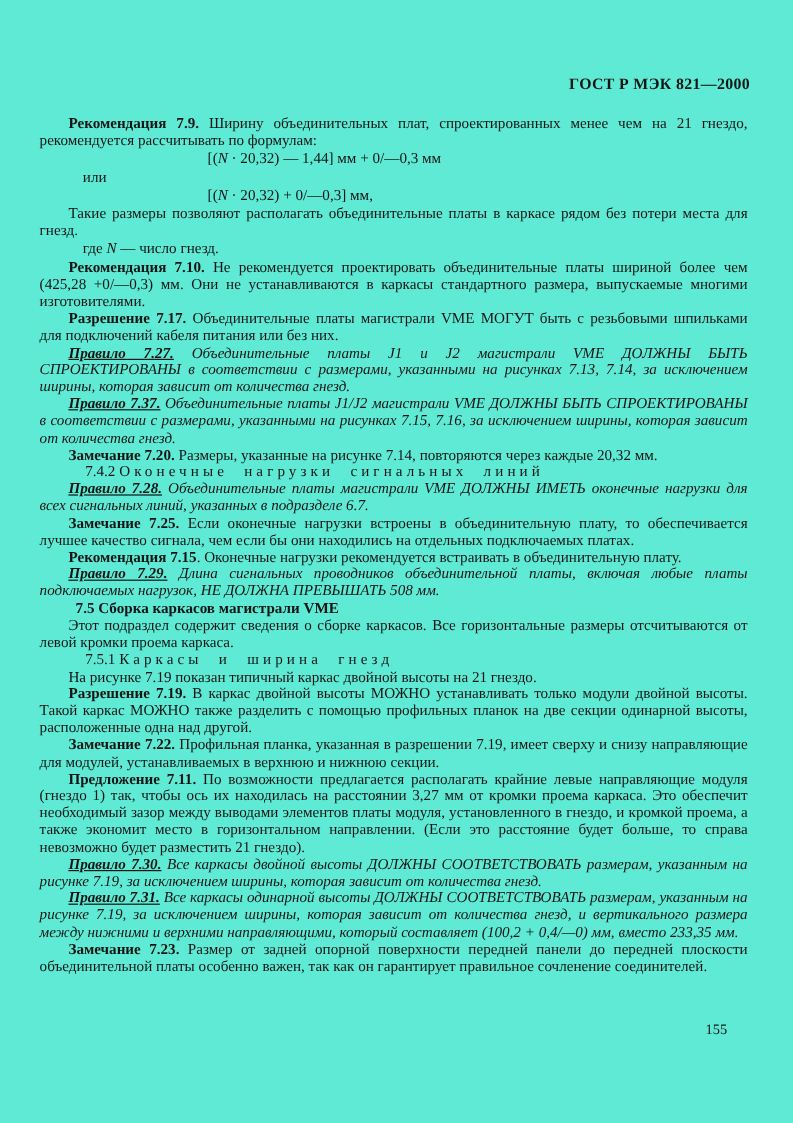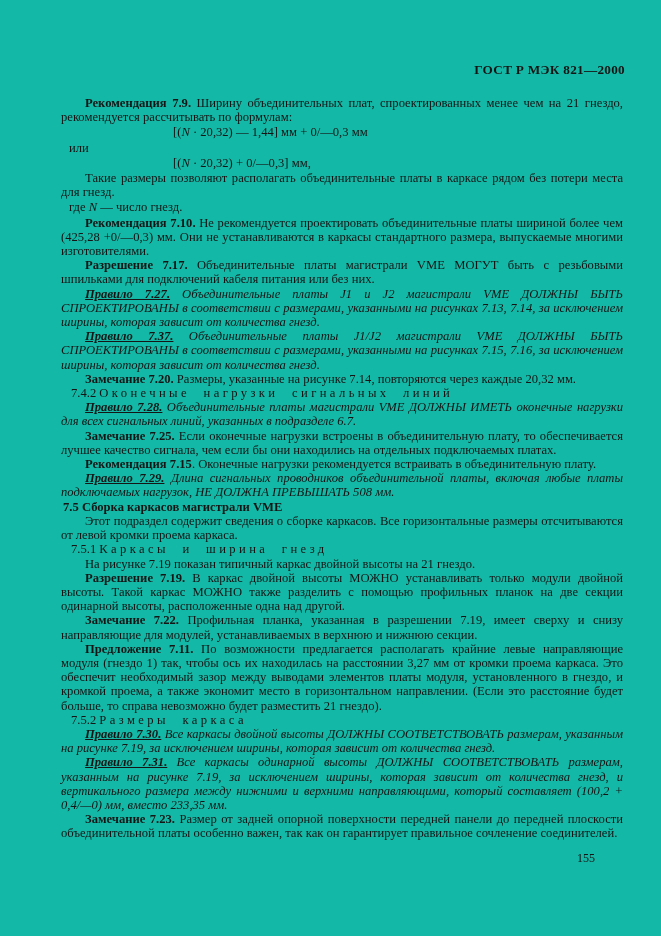--- a/index.html
+++ b/index.html
@@ -4,21 +4,21 @@
 <style>
   html, body {
     margin: 0;
     padding: 0;
     background: #ffffff;
   }
   .page {
     position: relative;
     width: 661px;
     height: 936px;
-    background: #14b8a6;
+    background: #5eead4;
     overflow: hidden;
     font-family: "Liberation Serif", "DejaVu Serif", serif;
     color: #151515;
   }
   .running-header {
     position: absolute;
     top: 62px;
     right: 36px;
     font-size: 13.2px;
     font-weight: bold;
@@ -28,34 +28,34 @@
   .doc-body {
     position: absolute;
     left: 33px;
     top: 96px;
     width: 590px;
     font-size: 12.6px;
     line-height: 14.2px;
     text-align: justify;
   }
   .para { margin: 0; padding: 0; }
-  .k-body    { text-indent: 24px; margin-left: 28px; }
+  .k-body    { text-indent: 24px; }
   .k-formula { text-align: left; text-indent: 140px; margin: 1px 0; }
   .k-sub     { text-align: left; text-indent: 36px; margin: 1px 0; }
   .k-hspaced { text-align: left; text-indent: 38px; }
   .k-hbold   { text-align: left; text-indent: 30px; font-weight: bold; }
   .p-italic  { font-style: italic; }
   .seg-b  { font-weight: bold; }
   .seg-bi { font-weight: bold; font-style: italic; text-decoration: underline; }
   .seg-i  { font-style: italic; }
   .seg-sp { letter-spacing: 3.4px; word-spacing: 7px; }
   .page-number {
     position: absolute;
     top: 851px;
-    right: 66px;
+    right: 55px;
     font-size: 12px;
   }
 </style>
 </head>
 <body>
 
 <div class="page">
   <div class="running-header">
     <span>ГОСТ Р МЭК 821—2000</span>
   </div>
@@ -77,20 +77,19 @@
       <p class="para k-body"><span class="seg-b">Замечание 7.25.</span><span> Если оконечные нагрузки встроены в объединительную плату, то обеспечивается лучшее качество сигнала, чем если бы они находились на отдельных подключаемых платах.</span></p>
       <p class="para k-body"><span class="seg-b">Рекомендация 7.15</span><span>. Оконечные нагрузки рекомендуется встраивать в объединительную плату.</span></p>
       <p class="para k-body p-italic"><span class="seg-bi">Правило 7.29.</span><span> Длина сигнальных проводников объединительной платы, включая любые платы подключаемых нагрузок, НЕ ДОЛЖНА ПРЕВЫШАТЬ 508 мм.</span></p>
       <p class="para k-hbold"><span class="seg-b">7.5 Сборка каркасов магистрали VME</span></p>
       <p class="para k-body"><span>Этот подраздел содержит сведения о сборке каркасов. Все горизонтальные размеры отсчитываются от левой кромки проема каркаса.</span></p>
       <p class="para k-hspaced"><span>7.5.1 </span><span class="seg-sp">Каркасы и ширина гнезд</span></p>
       <p class="para k-body"><span>На рисунке 7.19 показан типичный каркас двойной высоты на 21 гнездо.</span></p>
       <p class="para k-body"><span class="seg-b">Разрешение 7.19.</span><span> В каркас двойной высоты МОЖНО устанавливать только модули двойной высоты. Такой каркас МОЖНО также разделить с помощью профильных планок на две секции одинарной высоты, расположенные одна над другой.</span></p>
       <p class="para k-body"><span class="seg-b">Замечание 7.22.</span><span> Профильная планка, указанная в разрешении 7.19, имеет сверху и снизу направляющие для модулей, устанавливаемых в верхнюю и нижнюю секции.</span></p>
       <p class="para k-body"><span class="seg-b">Предложение 7.11.</span><span> По возможности предлагается располагать крайние левые направляющие модуля (гнездо 1) так, чтобы ось их находилась на расстоянии 3,27 мм от кромки проема каркаса. Это обеспечит необходимый зазор между выводами элементов платы модуля, установленного в гнездо, и кромкой проема, а также экономит место в горизонтальном направлении. (Если это расстояние будет больше, то справа невозможно будет разместить 21 гнездо).</span></p>
-      <p class="para k-hspaced"><span>7.5.2 </span><span class="seg-sp">Размеры каркаса</span></p>
       <p class="para k-body p-italic"><span class="seg-bi">Правило 7.30.</span><span> Все каркасы двойной высоты ДОЛЖНЫ  СООТВЕТСТВОВАТЬ размерам, указанным на рисунке 7.19, за исключением ширины, которая зависит от количества гнезд.</span></p>
       <p class="para k-body p-italic"><span class="seg-bi">Правило 7.31.</span><span> Все каркасы одинарной высоты ДОЛЖНЫ  СООТВЕТСТВОВАТЬ размерам, указанным на рисунке 7.19, за исключением ширины, которая зависит от количества гнезд, и вертикального размера между нижними и верхними направляющими, который составляет (100,2 + 0,4/—0) мм, вместо 233,35 мм.</span></p>
       <p class="para k-body"><span class="seg-b">Замечание 7.23.</span><span> Размер от задней опорной поверхности передней панели до передней плоскости объединительной платы особенно важен, так как он гарантирует правильное сочленение соединителей.</span></p>
     </main>
 
   <div class="page-number">155</div>
 </div>
 
 </body></html>

